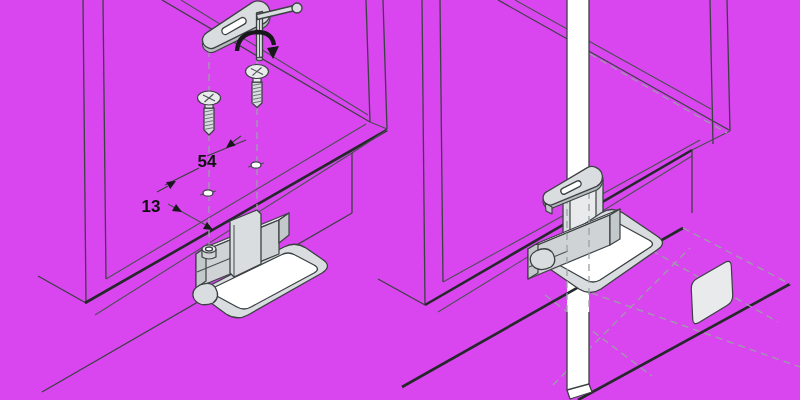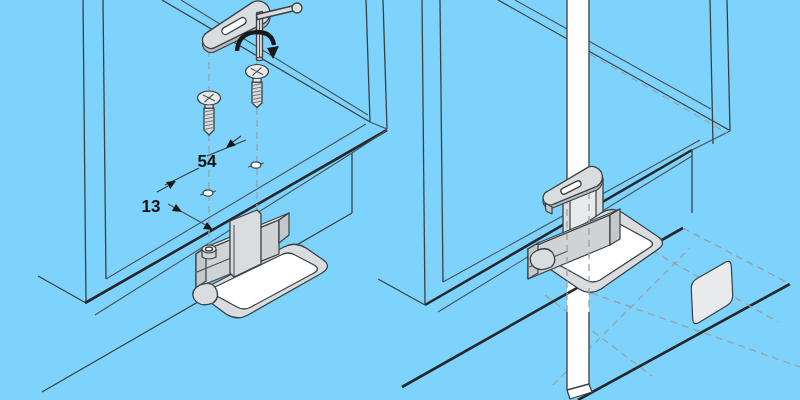--- a/index.html
+++ b/index.html
@@ -1,16 +1,16 @@
 <!DOCTYPE html>
 <html><head>
 <meta charset="utf-8">
 <style>
   html,body{margin:0;padding:0;background:#ffffff;}
-  #stage{position:relative;width:800px;height:400px;background:#7dd3fc;overflow:hidden;
+  #stage{position:relative;width:800px;height:400px;background:#d946ef;overflow:hidden;
          font-family:"Liberation Sans",sans-serif;}
   svg{display:block;}
   .ln{fill:none;stroke:#3b4043;stroke-width:1.3;}
   .ln-thin{fill:none;stroke:#4a4f52;stroke-width:1.05;}
   .ln-thick{fill:none;stroke:#24282a;stroke-width:2.6;}
   .dash{fill:none;stroke:#9aa1a5;stroke-width:1.3;stroke-dasharray:7 5;}
   .f-light{fill:#dadddf;stroke:#3b4043;stroke-width:1.3;stroke-linejoin:round;}
   .f-lighter{fill:#e8eaeb;stroke:#3b4043;stroke-width:1.2;stroke-linejoin:round;}
   .f-mid{fill:#cfd3d5;stroke:#3b4043;stroke-width:1.2;stroke-linejoin:round;}
   .f-dark{fill:#c3c8ca;stroke:#3b4043;stroke-width:1.2;stroke-linejoin:round;}

